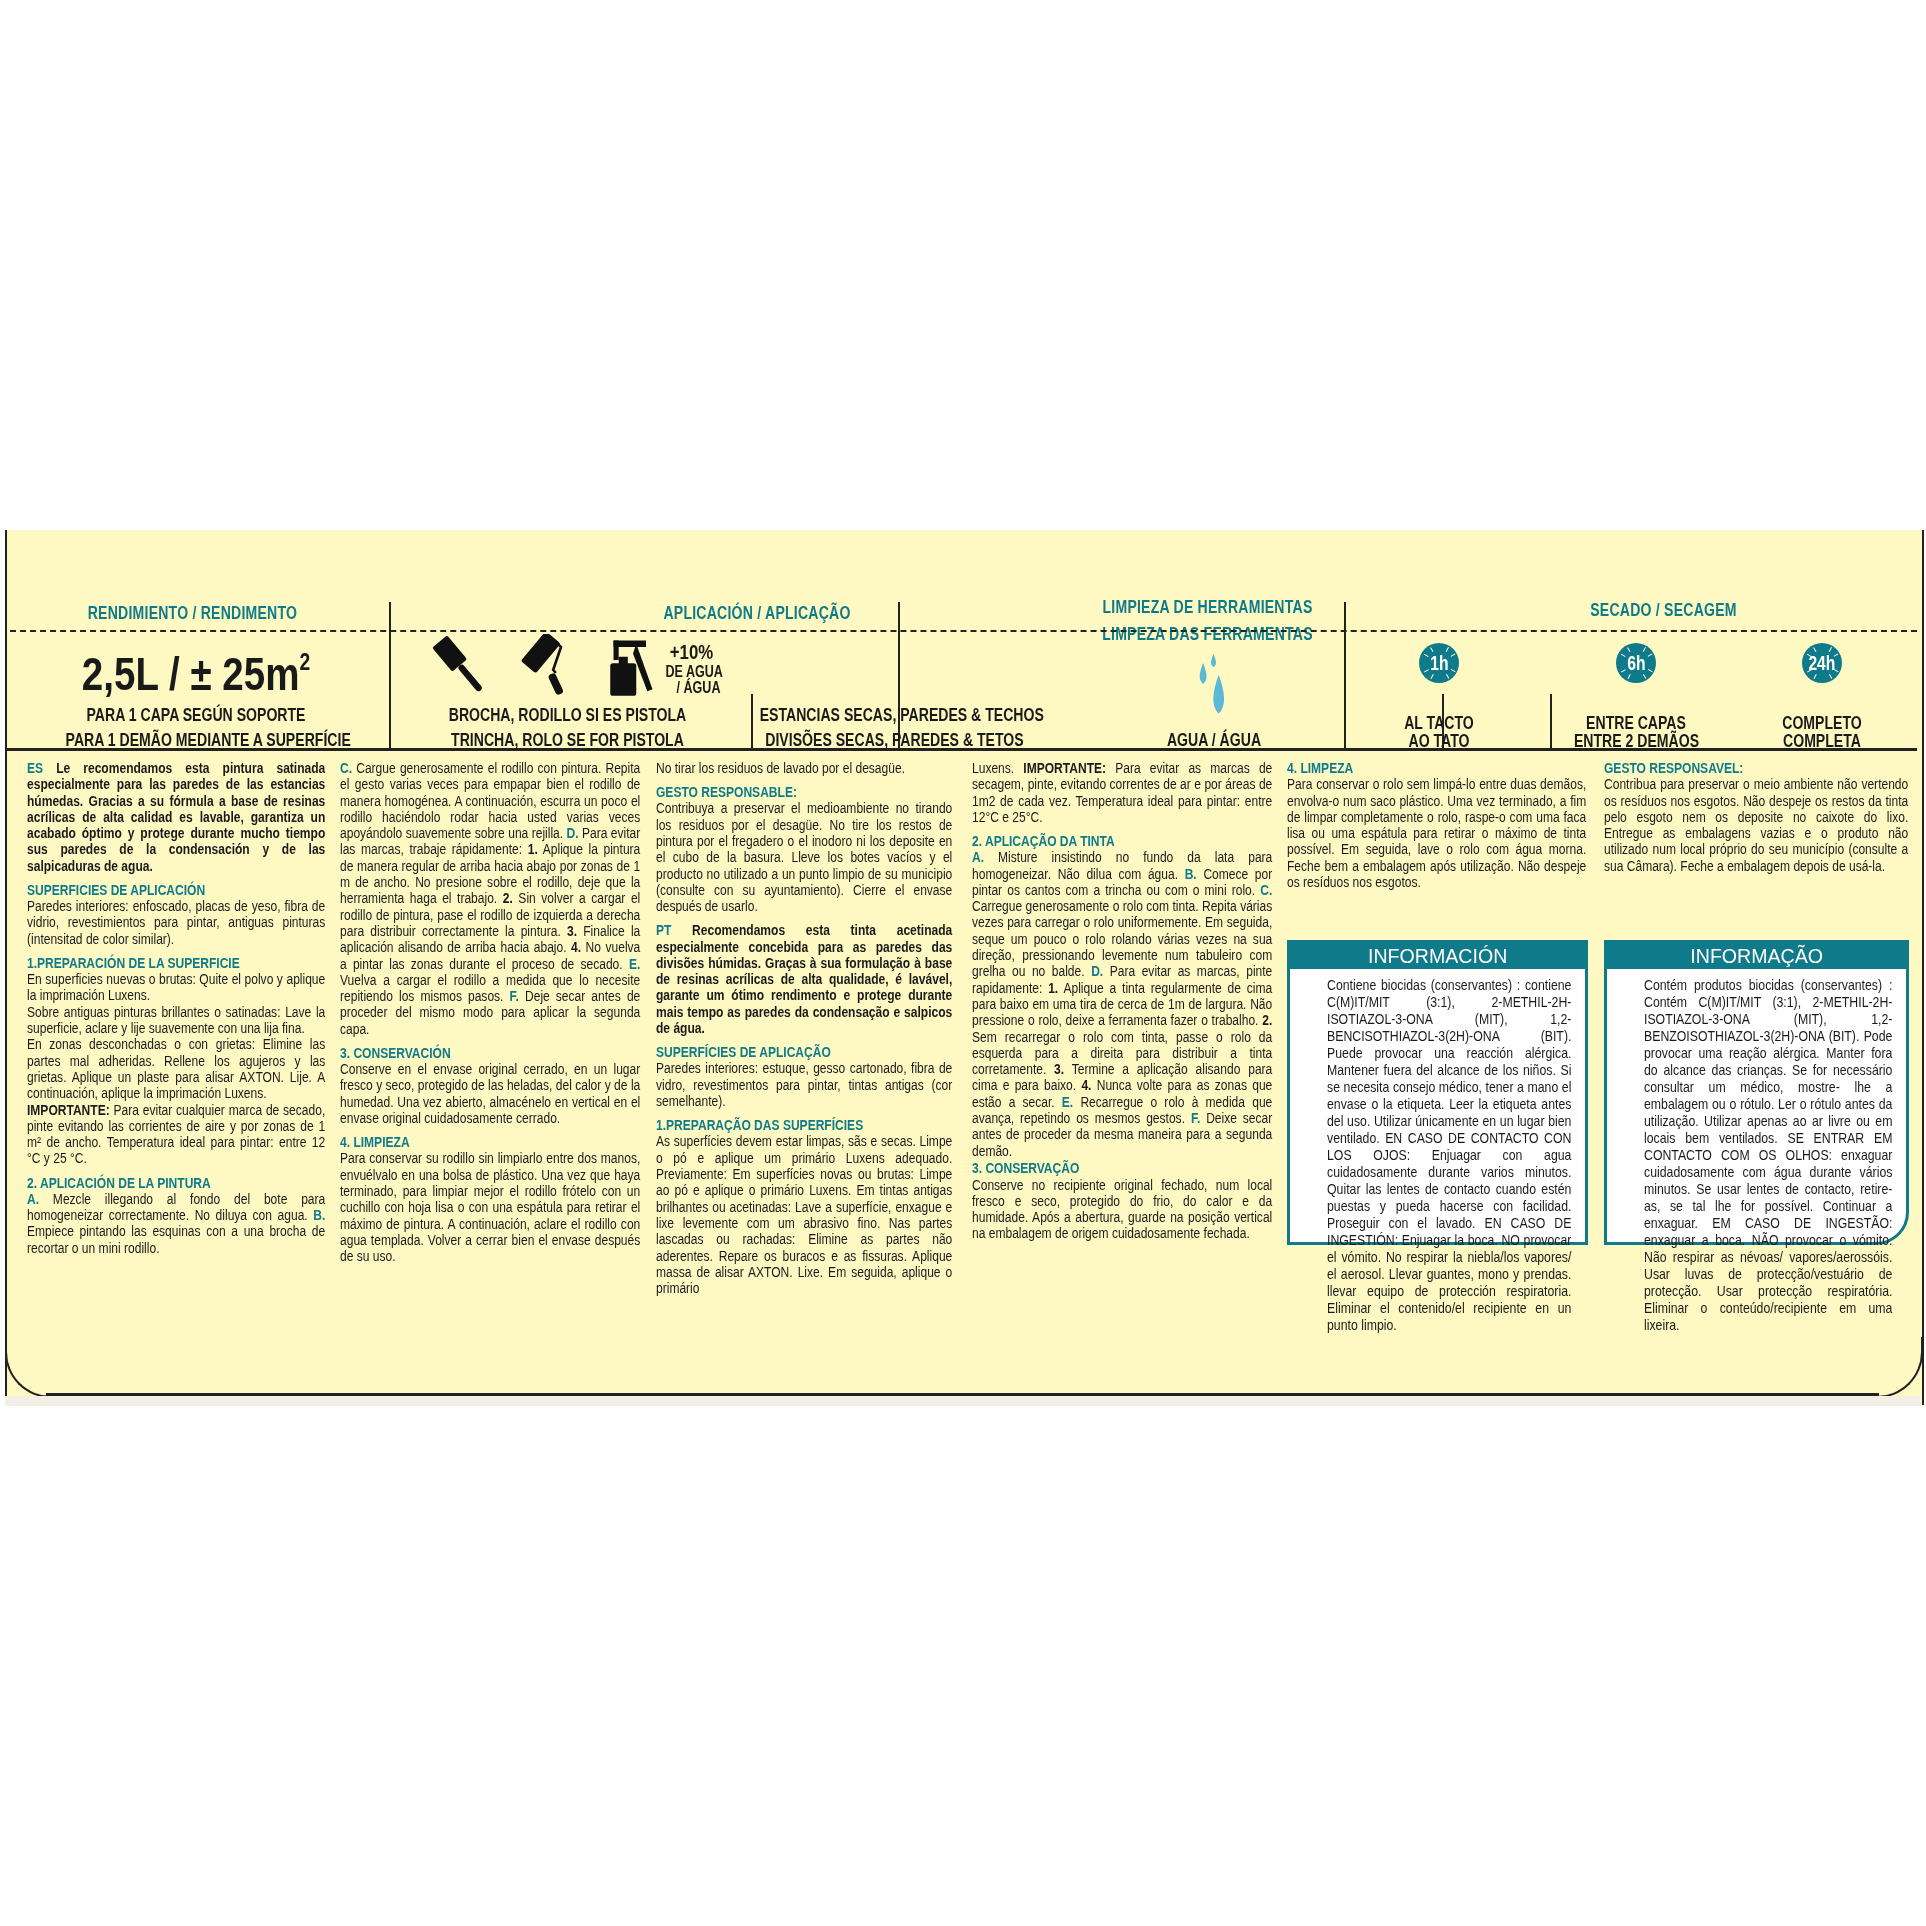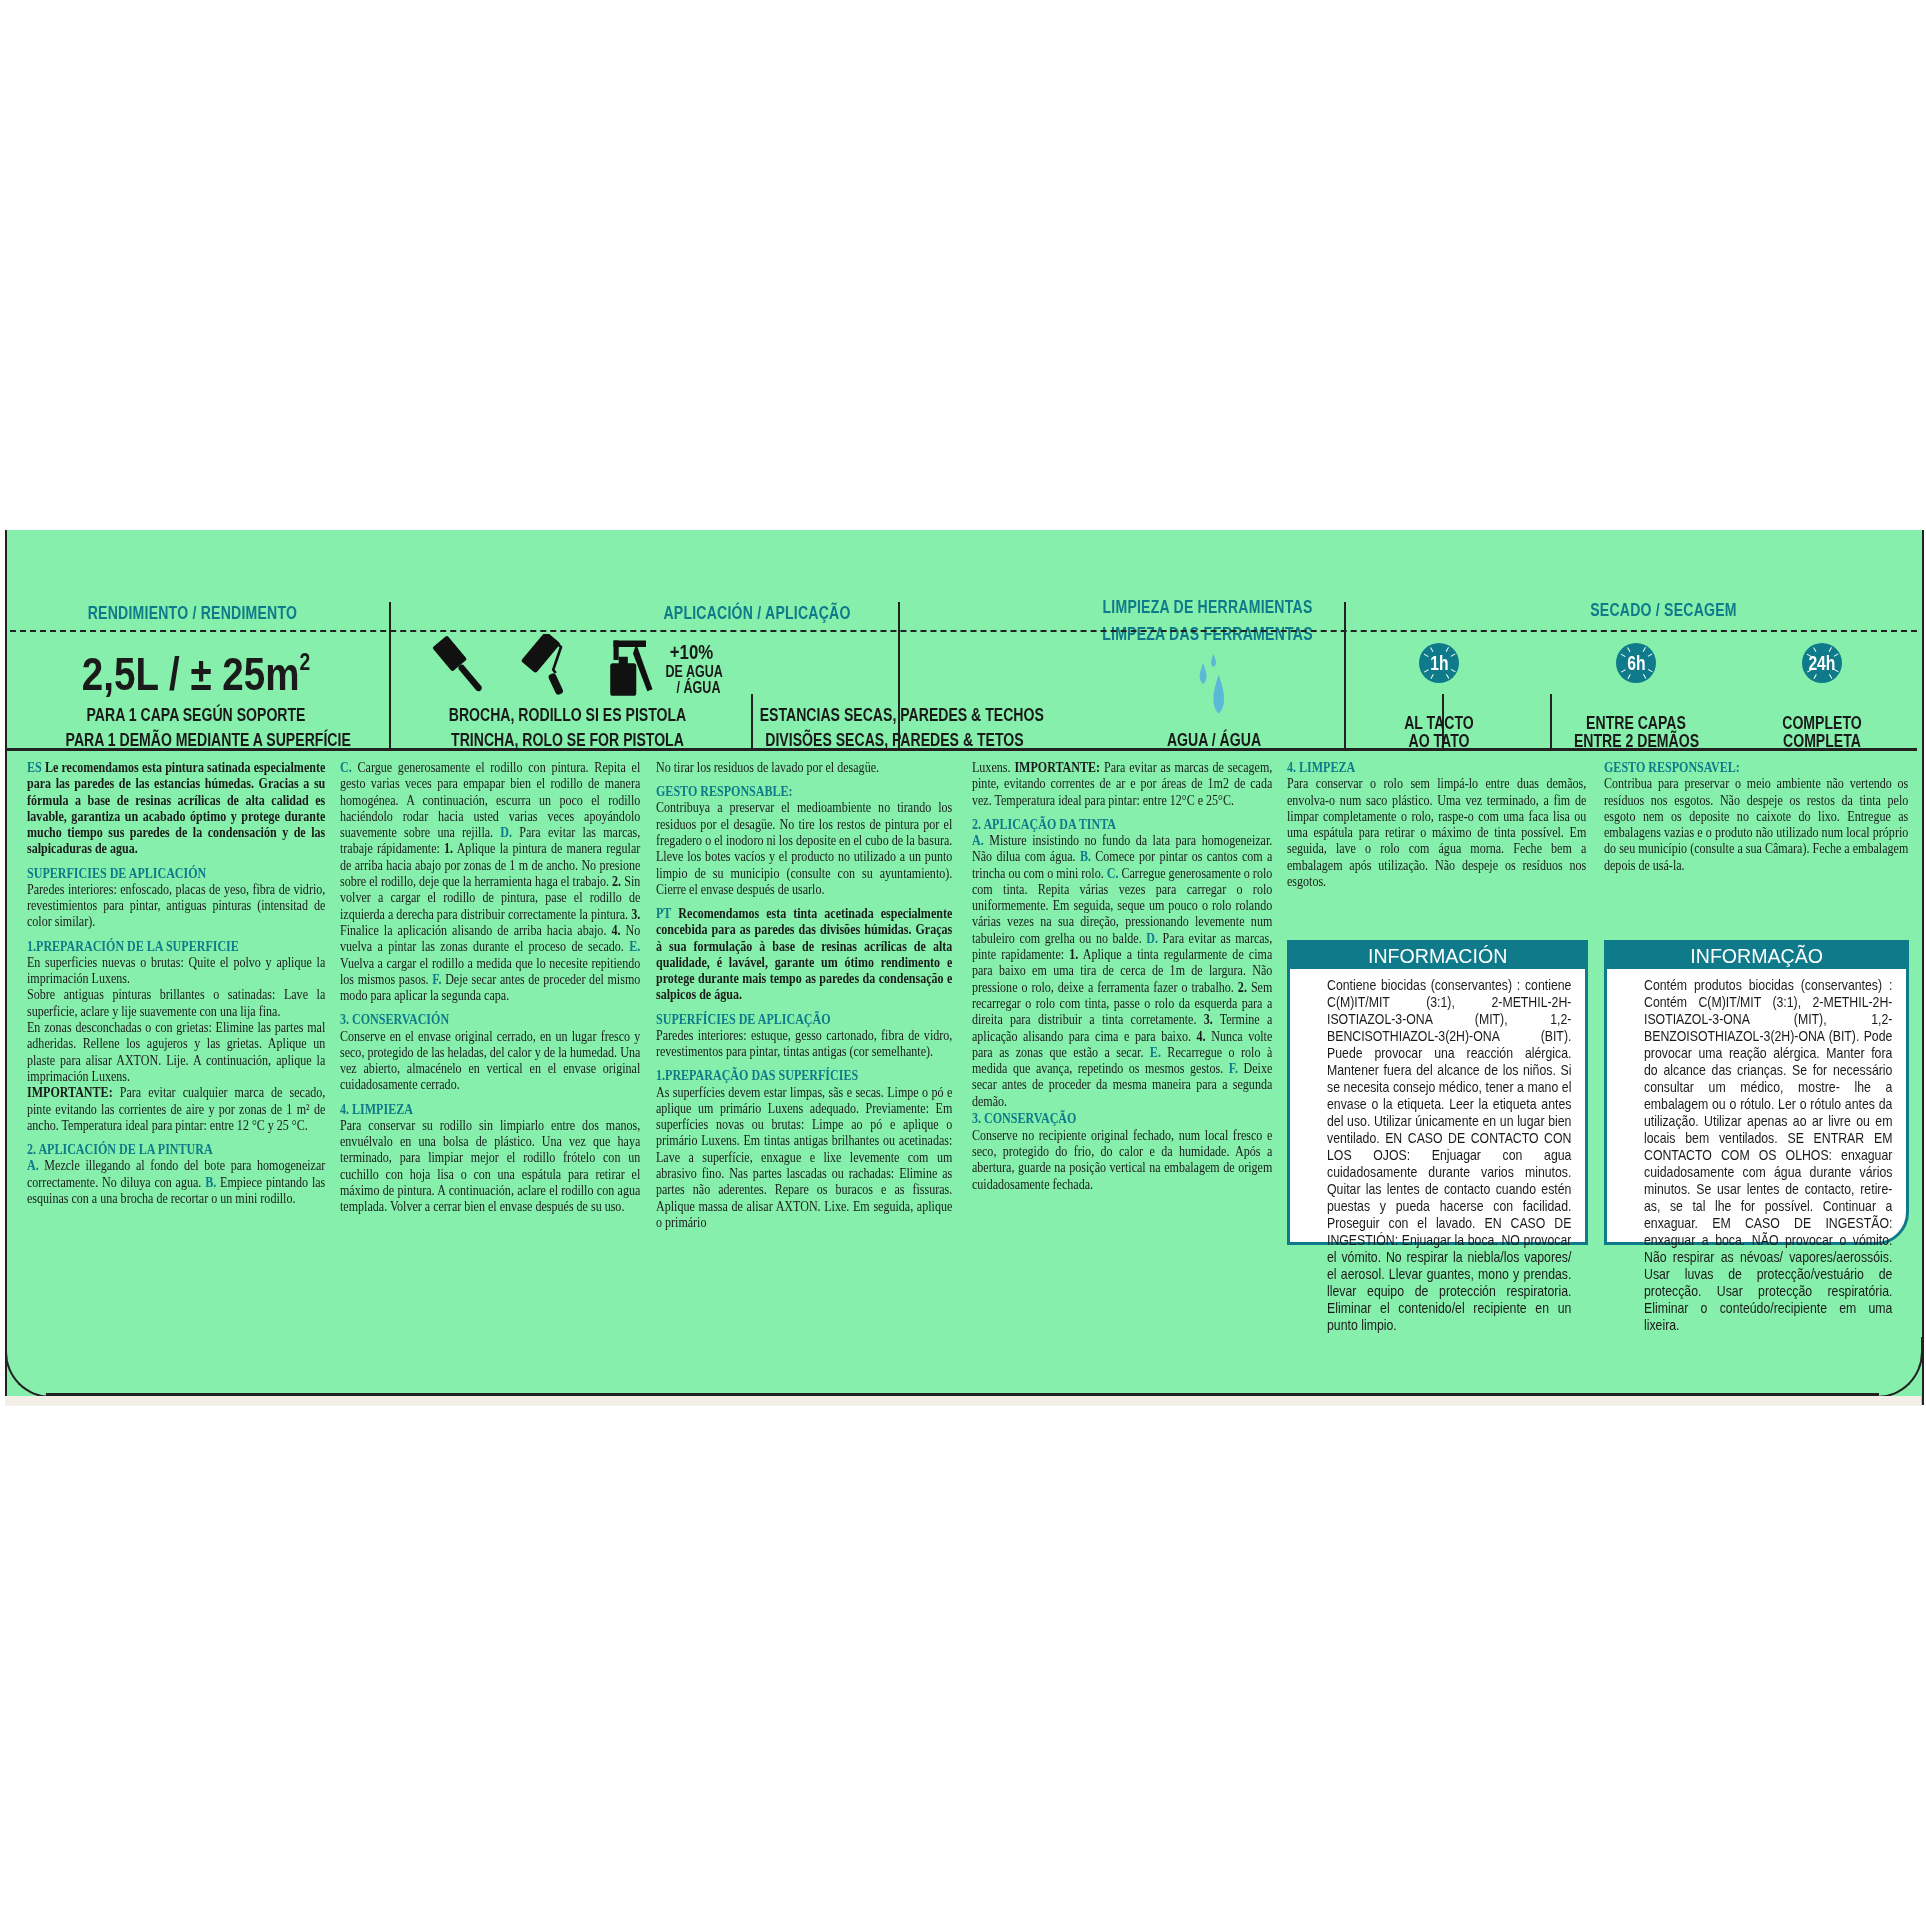--- a/index.html
+++ b/index.html
@@ -3,21 +3,21 @@
 <meta charset="utf-8">
 <style>
   html, body { margin: 0; padding: 0; }
   body {
     width: 1926px; height: 1926px; background: #ffffff; position: relative; overflow: hidden;
     font-family: "Liberation Sans Narrow", "Liberation Sans", sans-serif; color: #1a1a1a;
   }
   .label {
     position: absolute; left: 5.2px; top: 530px; width: 1915px; height: 875px;
     border-left: 2.6px solid #222; border-right: 2.6px solid #222;
-    background: #86efac;
+    background: #fef9c3;
   }
   .label-bottom {
     position: absolute; left: 5.2px; top: 1396px; width: 1916px; height: 10.4px;
     background: #f4efe6;
   }
   .top-strip {
     position: absolute; left: 0; top: 0; width: 100%; height: 222px;
   }
   .sec-title {
     position: absolute; color: #0e7a8a; font-weight: bold; font-size: 18px;
@@ -44,21 +44,21 @@
   .clock {
     position: absolute; width: 40px; height: 40px; border-radius: 50%; background: #0e7a8a;
     color: #fff; font-weight: bold; font-size: 19.6px; display: flex; align-items: center; justify-content: center;
   }
   .clock .num { transform: scaleX(0.8); }
   .tick { position: absolute; background: #fff; width: 1.3px; height: 4.6px; left: 19.6px; top: 2px; transform-origin: 0.7px 18px; }
   .drops { position: absolute; }
 
   .col {
     position: absolute; top: 230px; font-size: 14px; line-height: 16.3px; text-align: justify;
-    font-family: Liberation Serif, serif;
+    font-family: Liberation Sans, sans-serif;
   }
   .col p { margin: 0 0 7.8px 0; }
   .col .h { color: #0e7a8a; font-weight: bold; display: block; margin-top: 5.2px; }
   .col .b { font-weight: bold; }
   .col .t { color: #0e7a8a; font-weight: bold; }
   .col .intro { font-weight: bold; }
   .col .inner { transform: scaleX(0.86); transform-origin: left top; width: 116%; }
 
   .infobox {
     position: absolute; border: 3.3px solid #0e7a8a; background: #fff;

